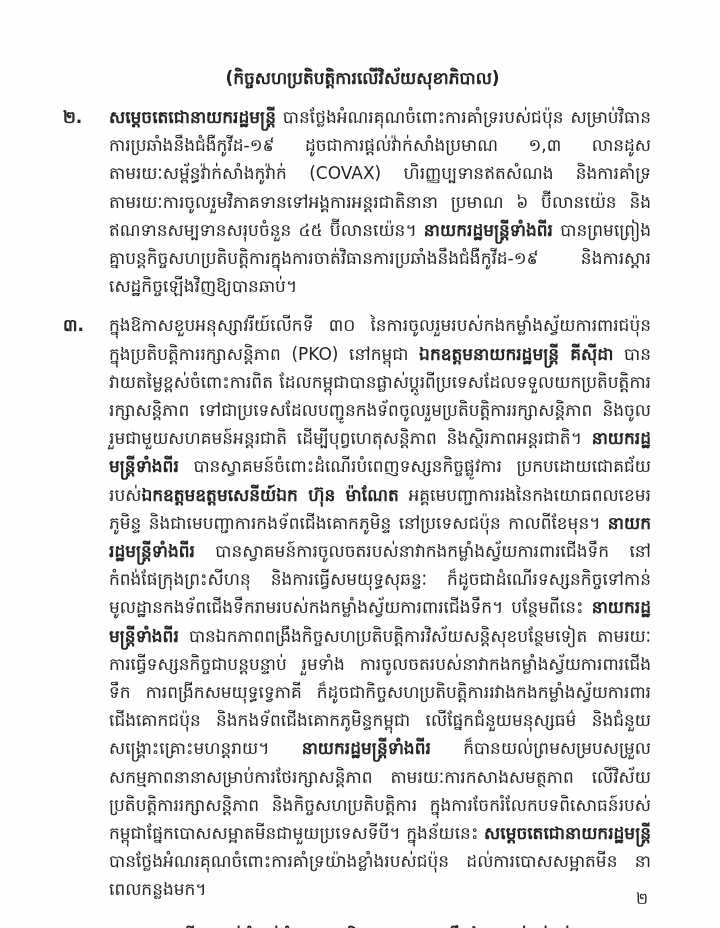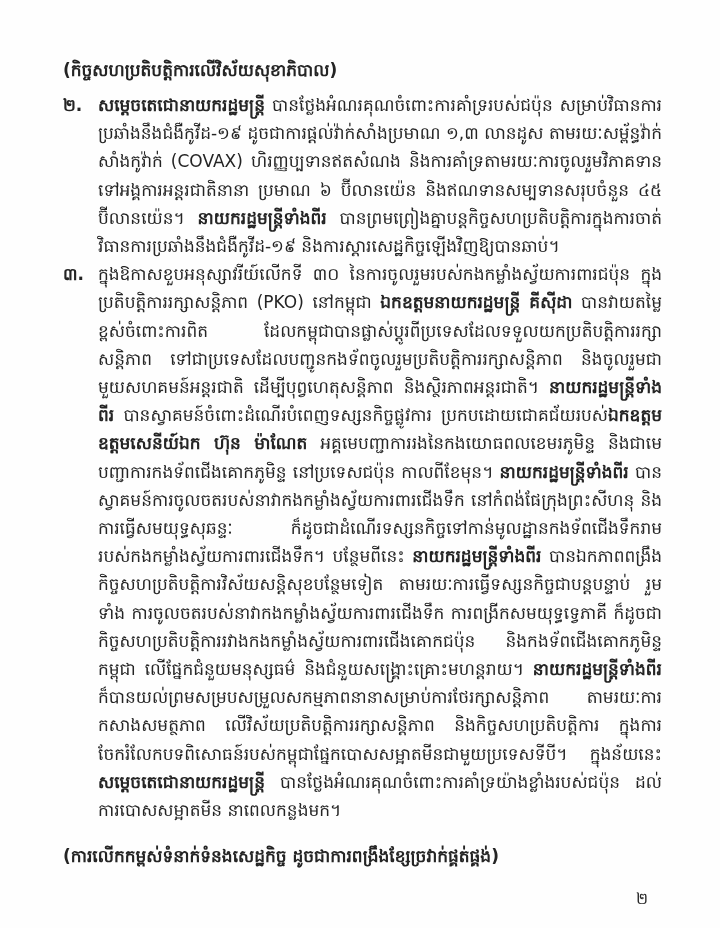--- a/index.html
+++ b/index.html
@@ -20,41 +20,41 @@
     position: absolute;
     left: 63px;
     top: 56px;
     width: 599px;
   }
   .sec { margin: 0; }
   .heading {
     font-size: 17px;
     line-height: 28px;
     font-weight: bold;
-    margin: 0 0 7px 0;
-    text-align: left;
+    margin: 8px 0 7px 0;
+    text-align: center;
   }
   .sec + .sec .heading { margin-top: 18px; }
   .item {
     position: relative;
     padding-left: 35px;
     margin: 0 0 16px 0;
     font-size: 17px;
     line-height: 28.2px;
     text-align: justify;
     text-justify: inter-word;
   }
   .item:last-child { margin-bottom: 0; }
   .num {
     position: absolute;
     left: 0;
     top: 0;
     font-weight: bold;
   }
-  .body { margin: 0; }
+  .body { margin: 11px; }
   .b { font-weight: bold; }
   .page-number {
     position: absolute;
     right: 72px;
     bottom: 20px;
     font-size: 16px;
     line-height: 18px;
     color: #2a2a2a;
   }
 </style>

